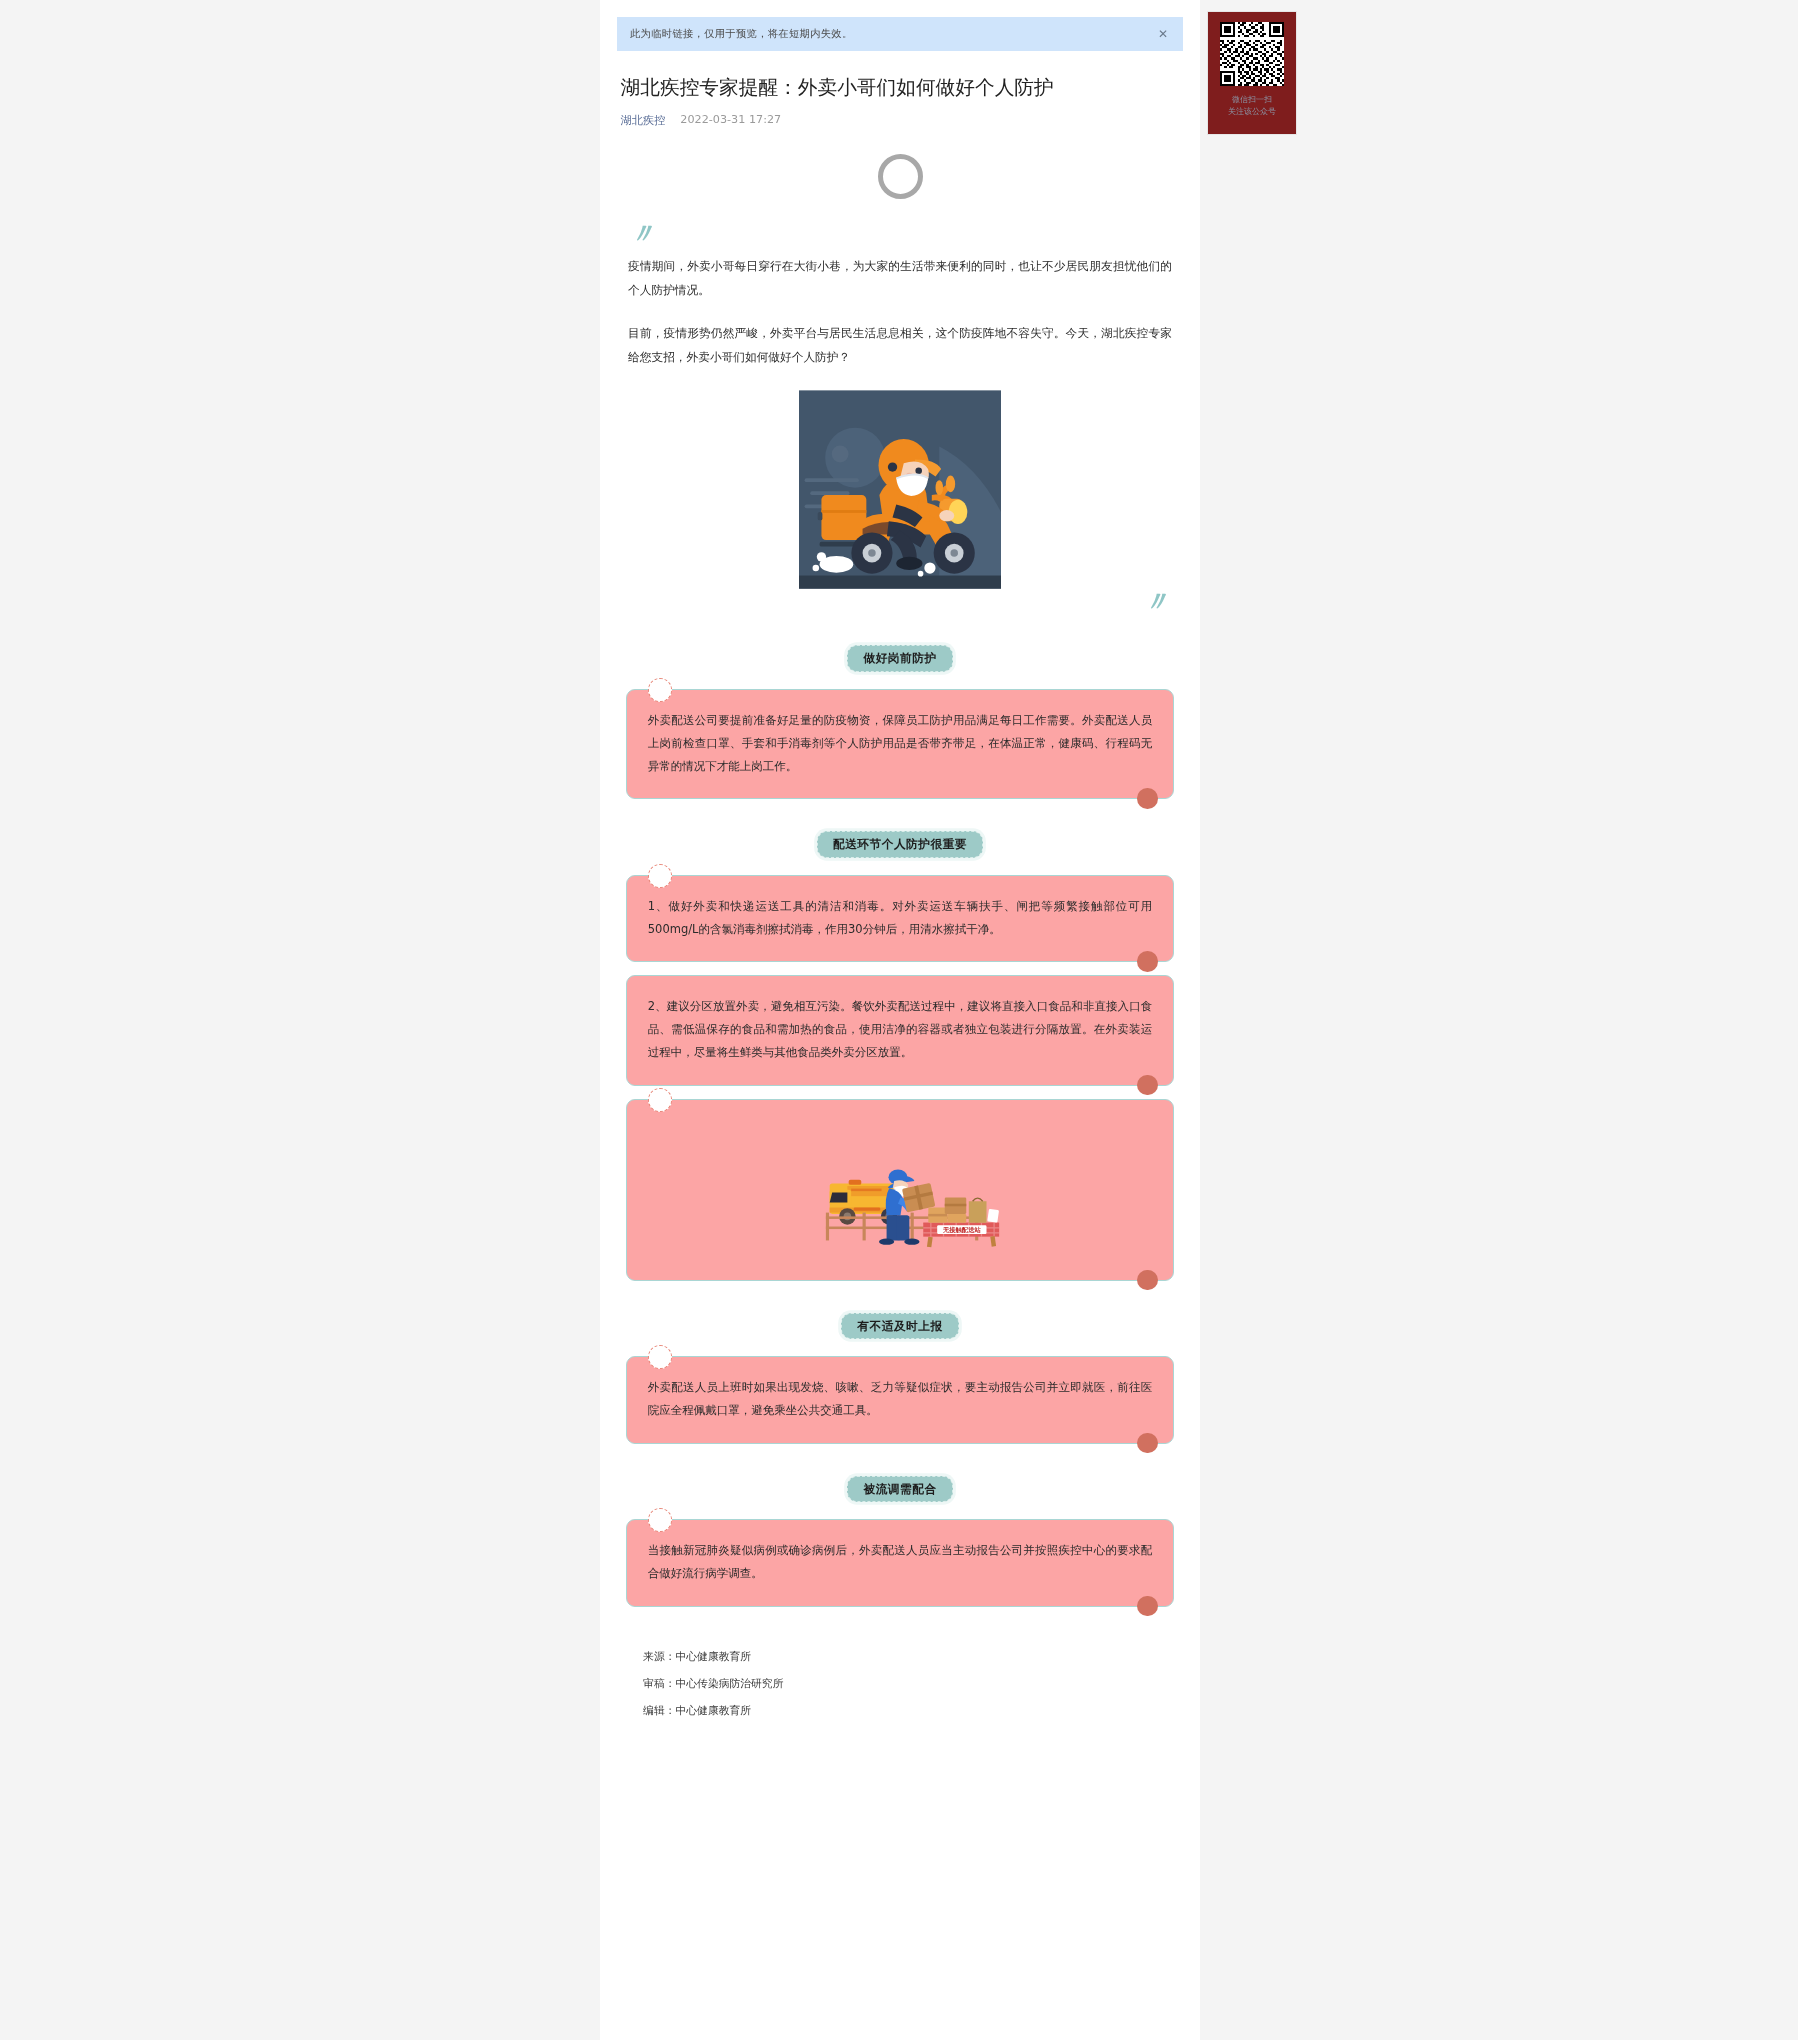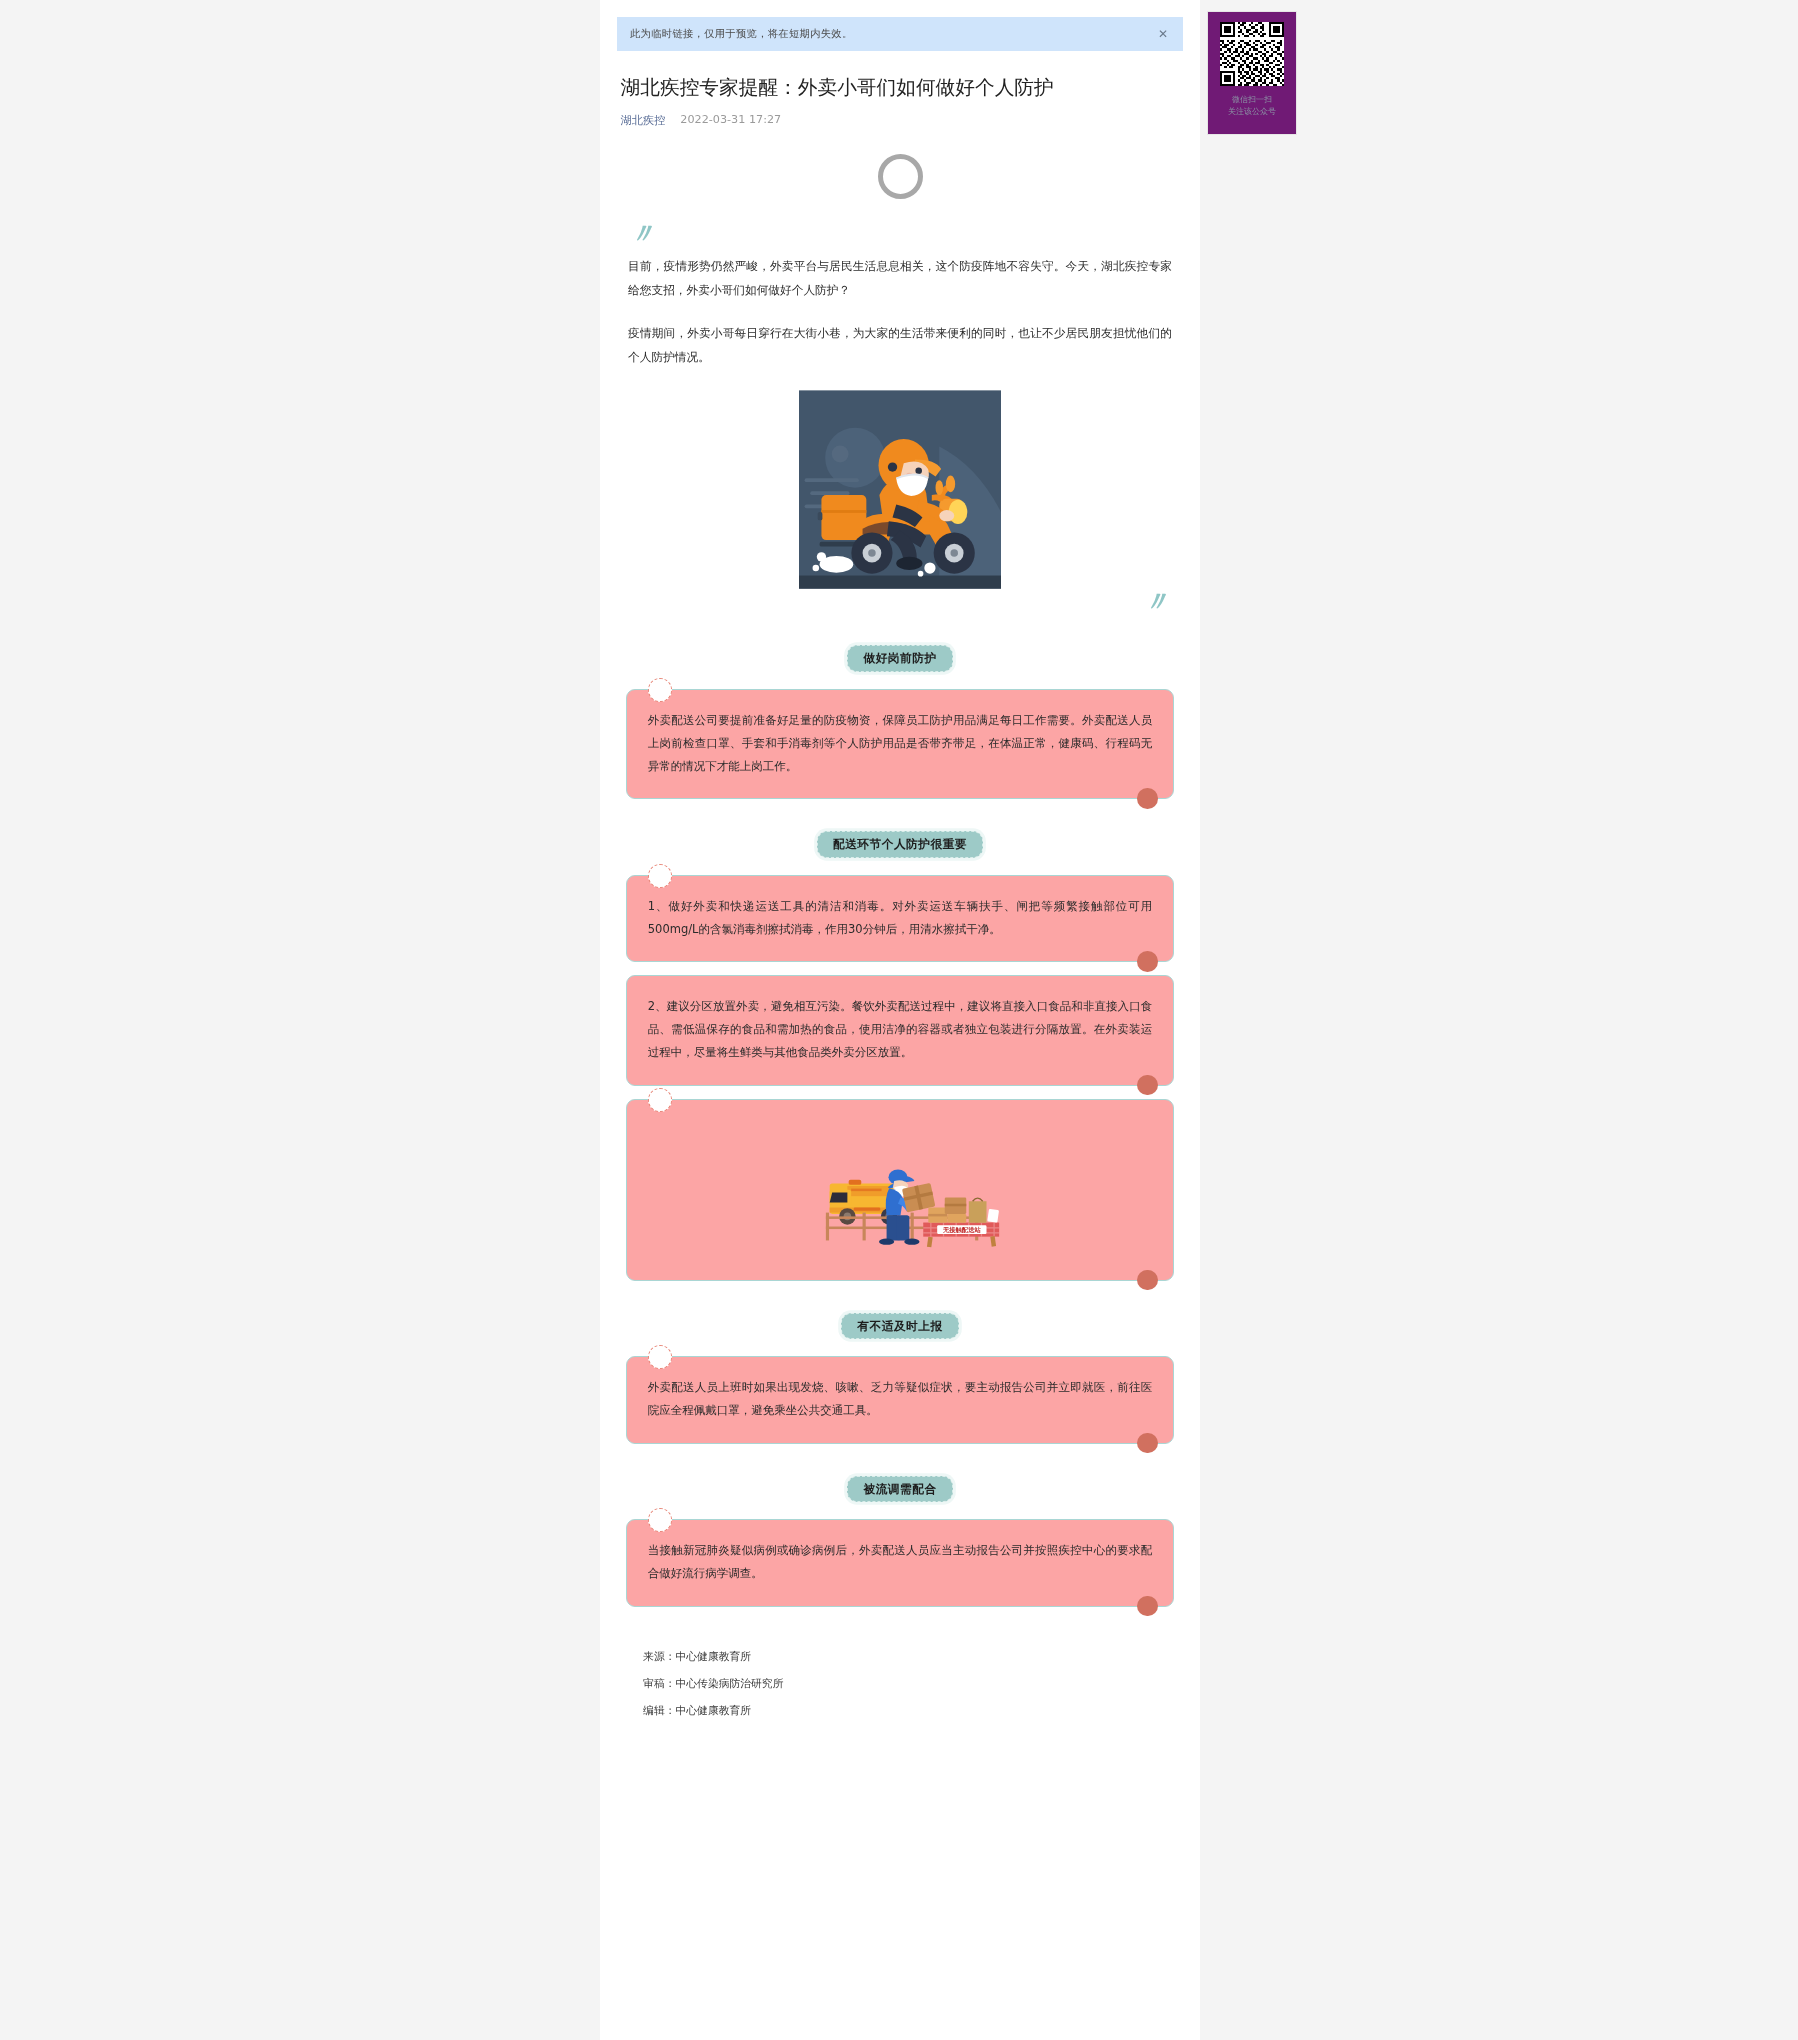--- a/index.html
+++ b/index.html
@@ -119,21 +119,21 @@
   .inline-fig svg { width:215px; height:103px; display:block; }
 
   
   .credits { margin:37px 20.6px 0 20.6px; padding-bottom:37px; }
   .credit-line { font-size:10.8px; color:#3c3c3c; line-height:2.5; }
 
   
   .qr-card {
     position:absolute; left:1207px; top:11.2px;
     width:90px; height:124px;
-    background:#701a75; border:0.9px solid #e6e6e6;
+    background:#7f1d1d; border:0.9px solid #e6e6e6;
     display:flex; flex-direction:column; align-items:center;
     padding-top:9.4px;
   }
   .qr { width:64px; height:64px; display:block; image-rendering:pixelated; }
   .qr-cap { margin-top:8.4px; text-align:center; }
   .qr-cap div { font-size:8px; color:#8b95a5; line-height:1.5; }
 </style>
 </head>
 <body>
 
@@ -153,22 +153,22 @@
     </div>
 
     <div class="ring-wrap">
       <div class="ring"></div>
     </div>
 
     <div class="body">
 
       <div class="quote-open">〃</div>
 
+      <p class="para">疫情期间，外卖小哥每日穿行在大街小巷，为大家的生活带来便利的同时，也让不少居民朋友担忧他们的个人防护情况。</p>
       <p class="para">目前，疫情形势仍然严峻，外卖平台与居民生活息息相关，这个防疫阵地不容失守。今天，湖北疾控专家给您支招，外卖小哥们如何做好个人防护？</p>
-      <p class="para">疫情期间，外卖小哥每日穿行在大街小巷，为大家的生活带来便利的同时，也让不少居民朋友担忧他们的个人防护情况。</p>
 
       <div class="hero-wrap">
         <svg class="hero" viewBox="0 0 216 212">
           <rect width="216" height="212" fill="#42566b"></rect>
           <circle cx="60" cy="72" r="32" fill="#4c6279"></circle>
           <circle cx="44" cy="68" r="9" fill="#55697f"></circle>
           <path d="M150 60 q40 20 66 70 V205 H150 Z" fill="#4c6279"></path>
           <g stroke="#54697f" stroke-width="4" stroke-linecap="round">
             <line x1="8" y1="96" x2="62" y2="96"></line>
             <line x1="14" y1="110" x2="52" y2="110"></line>

